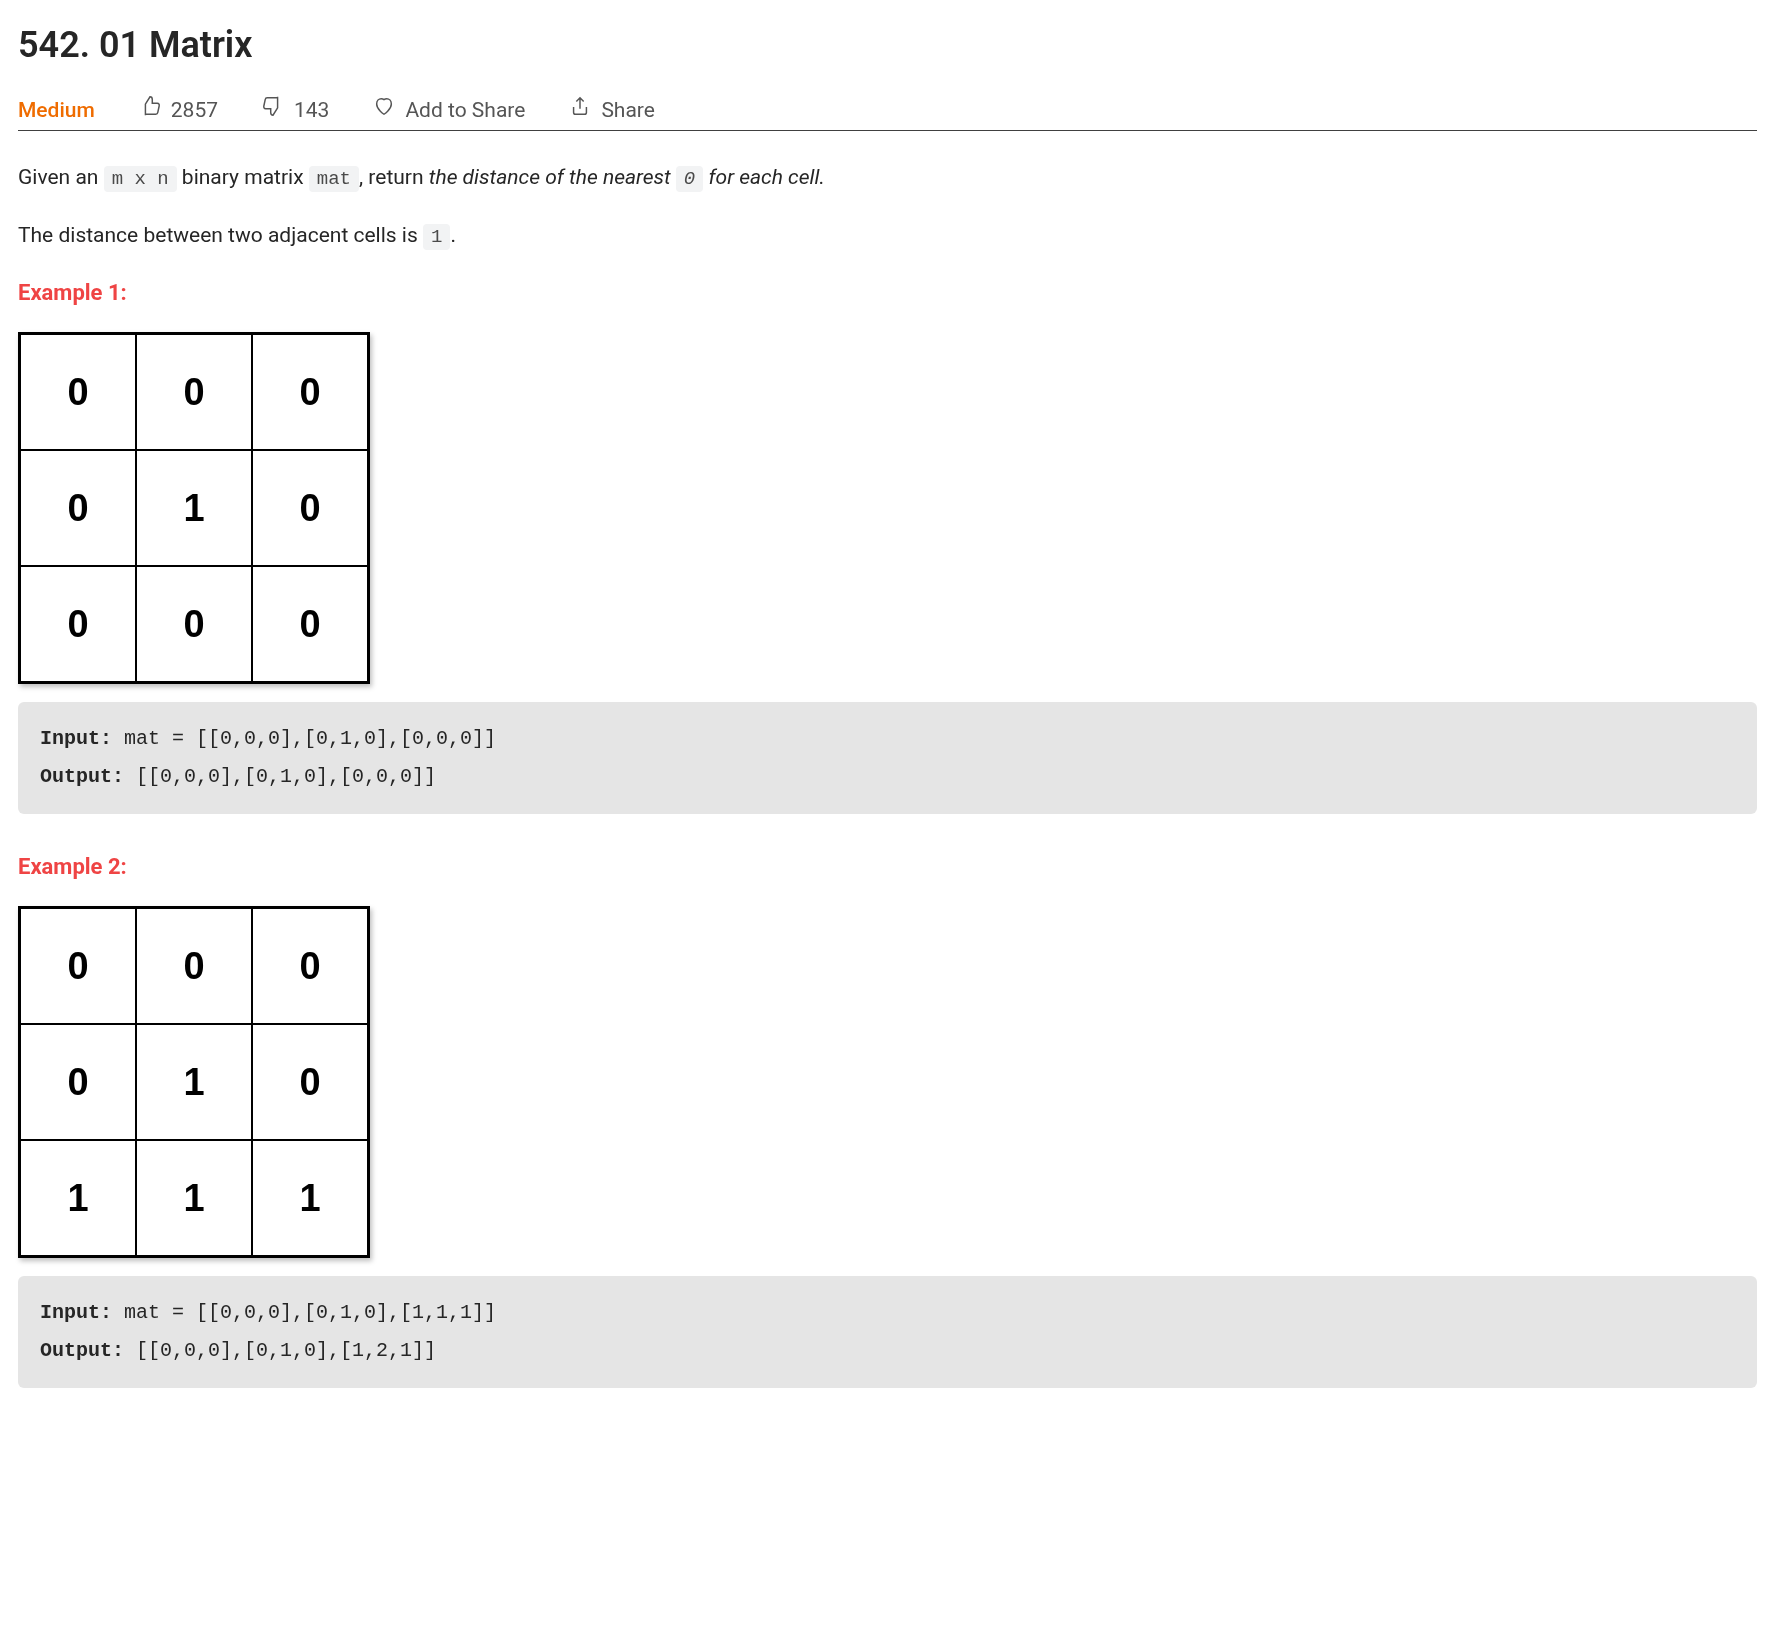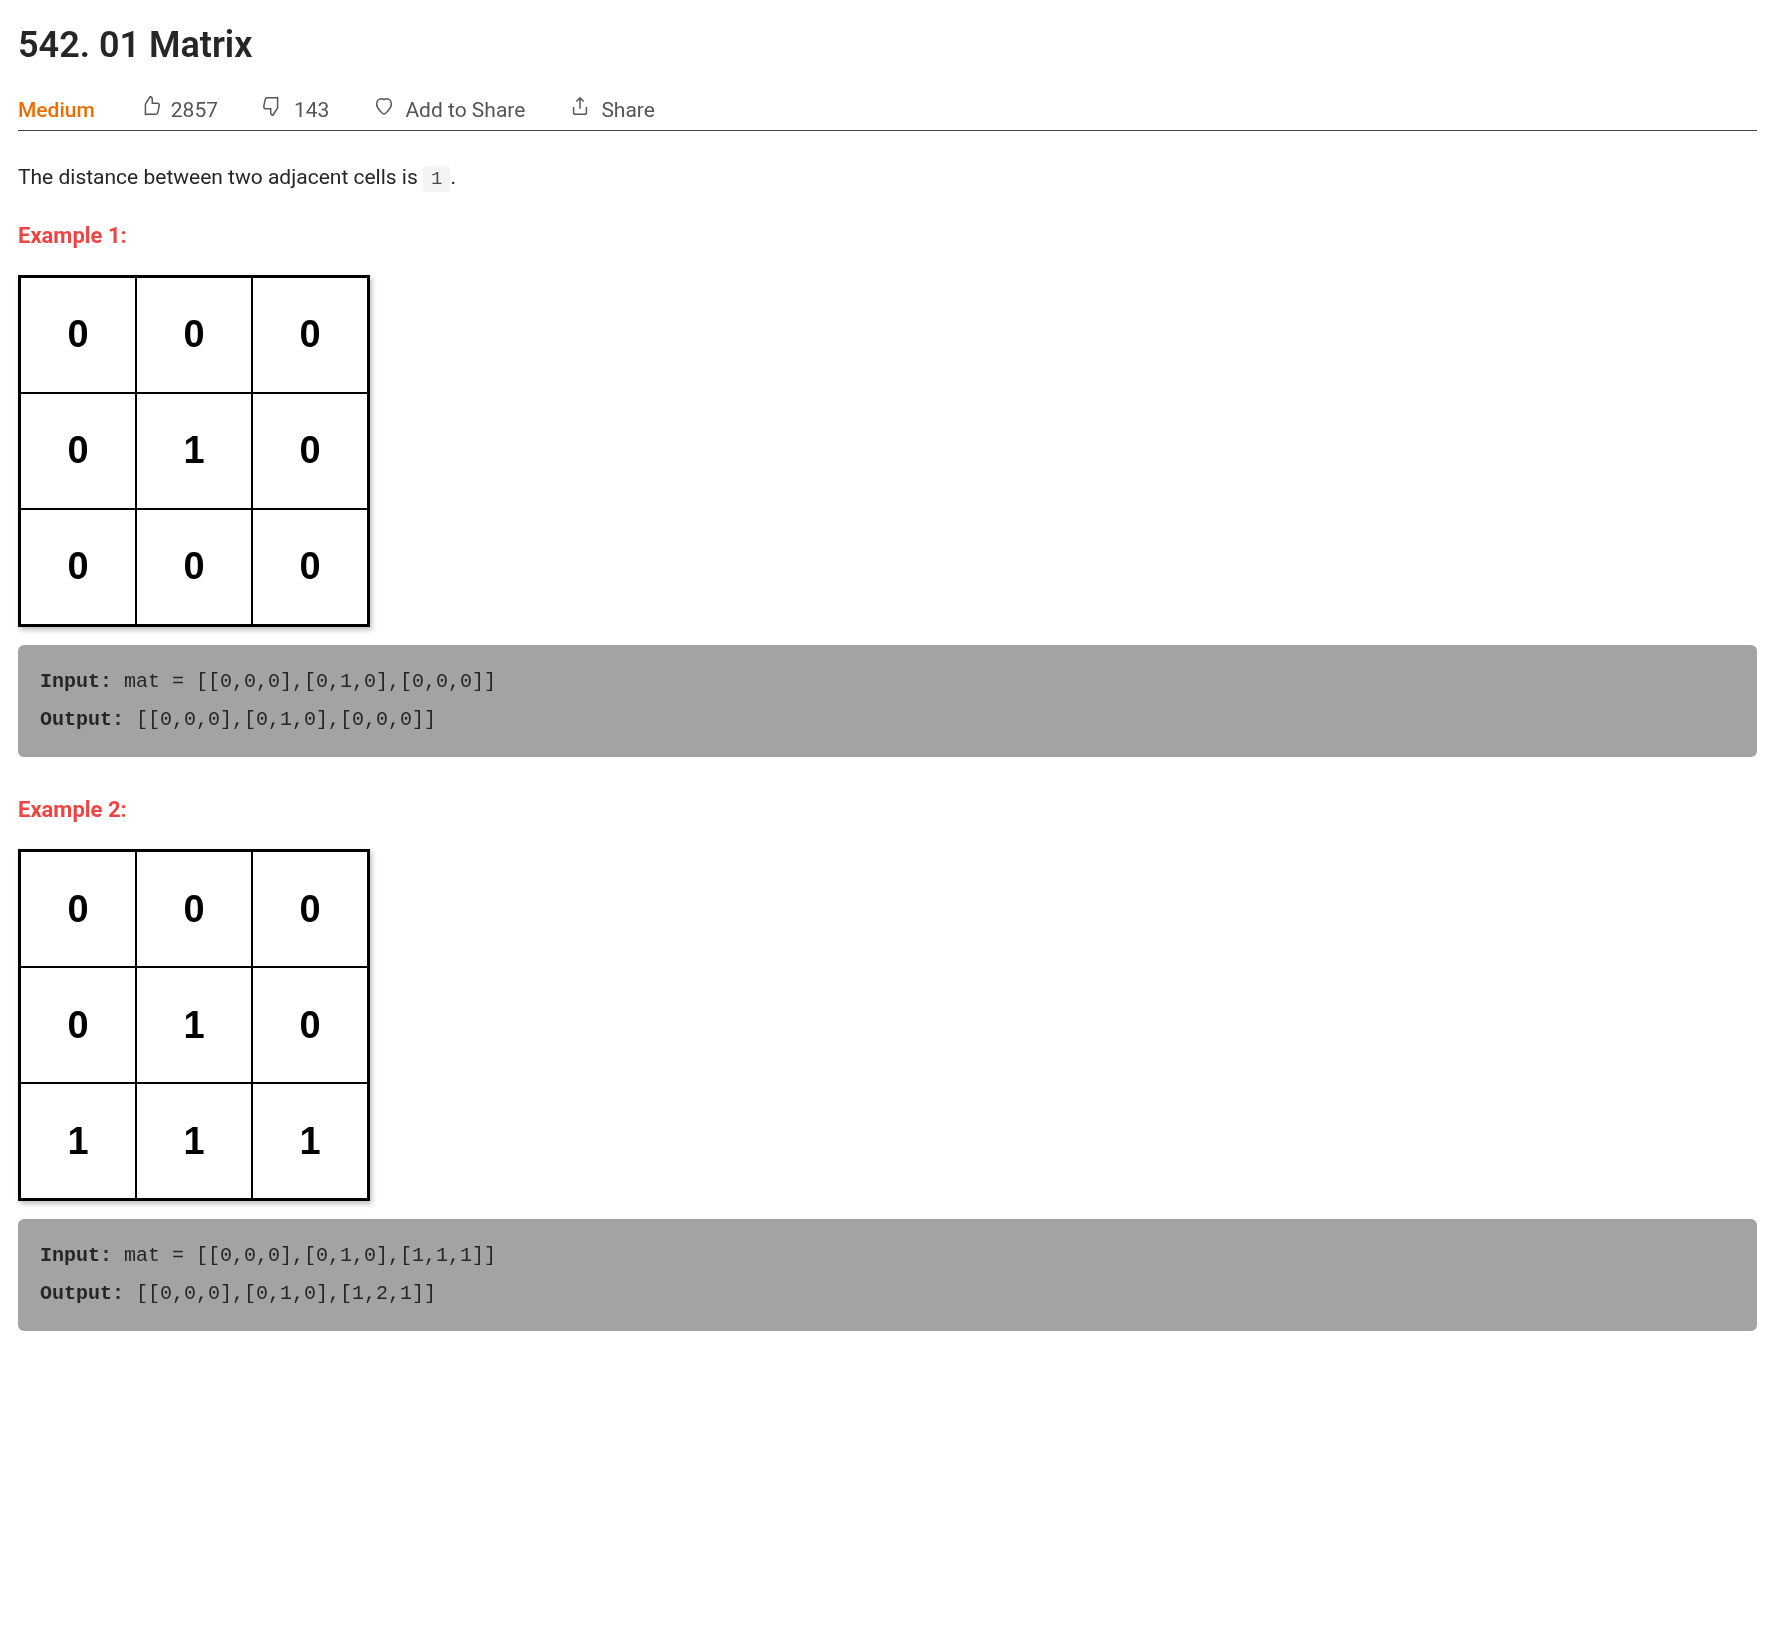--- a/index.html
+++ b/index.html
@@ -71,21 +71,21 @@
     border: 1px solid #000;
     display: flex;
     align-items: center;
     justify-content: center;
     font-size: 38px;
     font-weight: 700;
     font-family: Arial, sans-serif;
     color: #000;
   }
   pre.codeblock {
-    background: #a3a3a3;
+    background: #e5e5e5;
     border-radius: 6px;
     padding: 18px 22px;
     margin: 0 0 36px 0;
     font-family: SFMono-Regular, Consolas, "Liberation Mono", Menlo, monospace;
     font-size: 20px;
     line-height: 1.9;
     color: #262626;
     white-space: pre-wrap;
     word-break: break-word;
   }
@@ -131,20 +131,23 @@
       <svg viewBox="0 0 24 24">
           <path d="M12 3v12M8 7l4-4 4 4M5 13v6a2 2 0 0 0 2 2h10a2 2 0 0 0 2-2v-6"></path>
         </svg>
     </span>
     <span>Share</span>
   </span>
 </div>
 
 <div class="description">
   <p>
+    <span>Given an </span><code class="inline">m x n</code><span> binary matrix </span><code class="inline">mat</code><span>, return </span><em class="ital"><span>the distance of the nearest </span><code class="inline">0</code><span> for each cell.</span></em>
+  </p>
+  <p>
     <span>The distance between two adjacent cells is </span><code class="inline">1</code><span>.</span>
   </p>
 
   <div id="examples-container">
   <div>
     <div class="example-label">Example 1:</div>
     <div class="matrix" style="grid-template-columns: repeat(3, auto);">
           <div class="cell">0</div>
           <div class="cell">0</div>
           <div class="cell">0</div>

